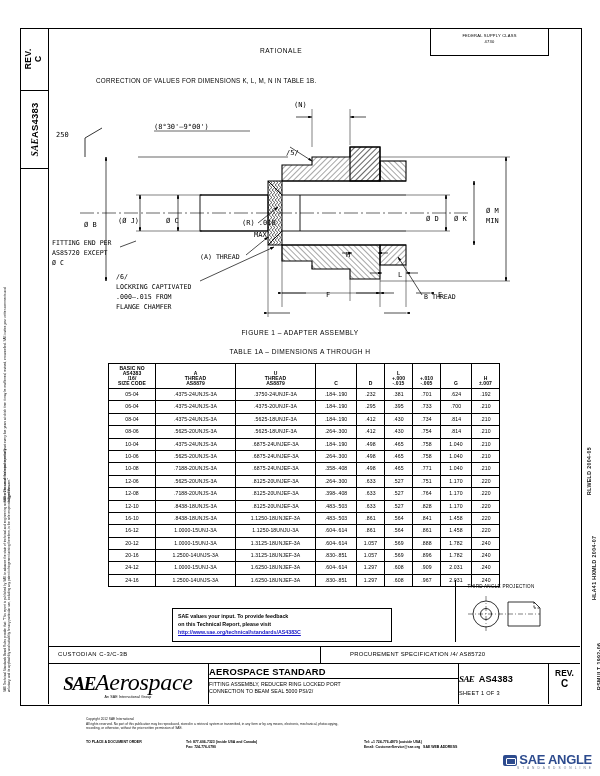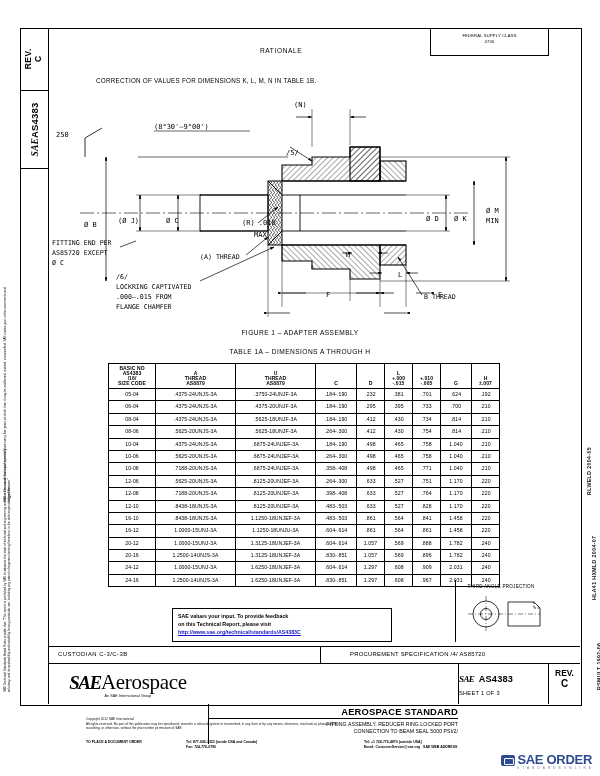--- a/index.html
+++ b/index.html
@@ -102,29 +102,29 @@
   .custodian{position:absolute;left:58px;top:651px;font-size:5.9px;letter-spacing:.5px;}
   .procspec{position:absolute;left:350px;top:651px;font-size:5.9px;letter-spacing:.25px;}
   .custdiv{position:absolute;left:320px;top:646px;width:0;height:18px;border-left:1.2px solid #000;}
 
   
   .tblock{position:absolute;left:48px;top:664px;width:532px;height:40px;}
   .tb-cell{position:absolute;top:0;height:40px;box-sizing:border-box;}
   .tb-logo{left:0;width:160px;display:flex;flex-direction:column;
       align-items:center;justify-content:center;}
   .tb-title{left:160px;width:250px;border-left:1.2px solid #000;
-      text-align:right;padding-top:2px;margin-top:40px;}
+      text-align:left;padding-top:2px;}
   .tb-num{left:410px;width:90px;border-left:1.2px solid #000;
       text-align:left;padding-top:4px;}
   .tb-rev{left:500px;width:32px;border-left:1.2px solid #000;
       text-align:center;padding-top:4px;}
 
   .sae-big{font-family:"Liberation Serif",serif;font-weight:bold;font-style:italic;
       font-size:19px;letter-spacing:-1.4px;}
-  .aero-big{font-family:"Liberation Serif",serif;font-size:21px;
+  .aero-big{font-family:"Liberation Serif",serif;font-style:italic;font-size:24px;
       letter-spacing:-.3px;}
   .sae-sub{font-size:3.6px;letter-spacing:.1px;margin-top:-1px;}
   .as-title{font-size:9.4px;font-weight:bold;letter-spacing:.2px;
       border-bottom:1.2px solid #000;padding-bottom:1px;}
   .as-sub{font-size:5.2px;line-height:1.35;padding-top:2px;letter-spacing:.05px;}
   .num-main{font-size:9.2px;font-weight:bold;letter-spacing:.2px;}
   .num-sheet{font-size:5.6px;letter-spacing:.3px;padding-top:4px;}
   .rev-lbl{font-size:8.4px;font-weight:bold;}
   .rev-val{font-size:10px;font-weight:bold;}
 
@@ -635,17 +635,17 @@
       <div>Tel:  877-606-7323 (inside USA and Canada)</div>
       <div>Fax:  724-776-0790</div>
     </div>
     <div class="col3">
       <div>Tel:  +1 724-776-4970 (outside USA)</div>
       <div><span>Email:  CustomerService@sae.org</span> &nbsp; <span>SAE WEB ADDRESS</span></div>
     </div>
   </div>
 
   <div class="wm">
-    <div class="wm1"><span class="wmlogo"></span><span>SAE ORDER</span></div>
+    <div class="wm1"><span class="wmlogo"></span><span>SAE ANGLE</span></div>
     <div class="wm2">S T A N D A R D S   O N L I N E</div>
   </div>
 
 </div>
 
 </body></html>

